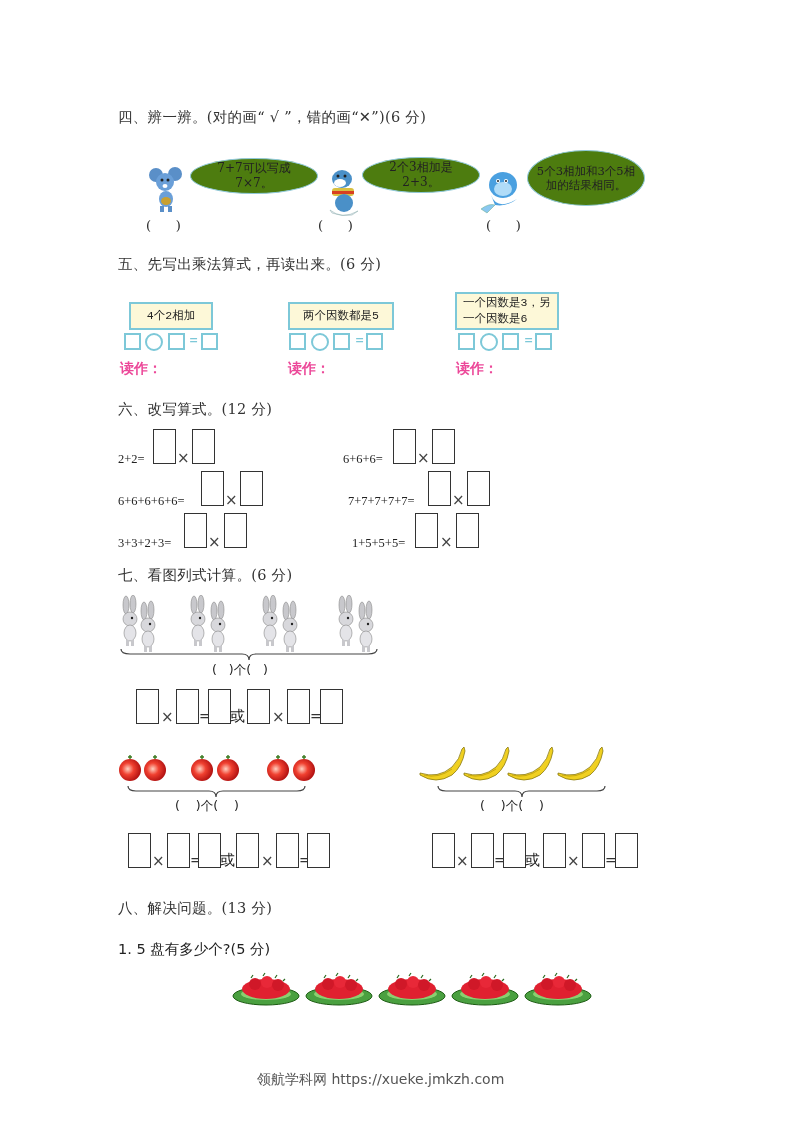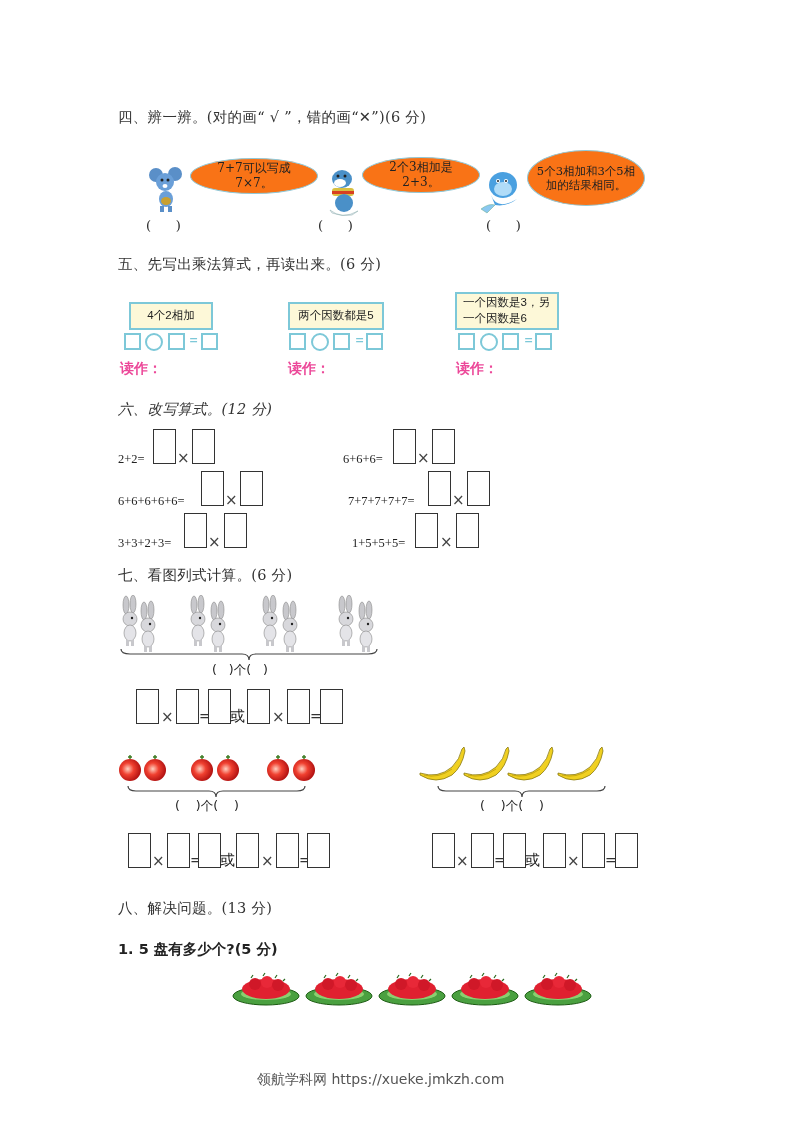--- a/index.html
+++ b/index.html
@@ -3,32 +3,32 @@
   <meta charset="utf-8">
   <style>
     html, body { margin:0; padding:0; background:#ffffff; }
     body { width:793px; height:1122px; position:relative; overflow:hidden;
       font-family:"DejaVu Serif", "Liberation Serif", serif; color:#222; }
     .abs { position:absolute; }
     .heading { font-size:14.5px; color:#333; white-space:nowrap; letter-spacing:0.3px; }
     .sub-heading { font-size:14.5px; color:#222; white-space:nowrap; font-family:"DejaVu Sans", sans-serif; }
 
     
-    .bubble { position:absolute; background:#f97316; border:1.5px solid #8fc8d8;
+    .bubble { position:absolute; background:#4d7c0f; border:1.5px solid #8fc8d8;
       border-radius:50%; font-size:12px; color:#222; display:flex; align-items:center;
       justify-content:center; text-align:center; line-height:1.25; padding:2px 8px; box-sizing:border-box; }
     .paren { position:absolute; font-size:13px; color:#222; white-space:pre; }
 
     
     .char { position:absolute; }
 
     
     .prompt-box { position:absolute; background:#fdf8d8; border:2px solid #7dc8d8;
       font-size:11.5px; color:#222; display:flex; align-items:center; justify-content:center;
-      text-align:center; line-height:1.35; box-sizing:border-box; font-family:Liberation Sans, sans-serif; }
+      text-align:center; line-height:1.35; box-sizing:border-box; font-family:Liberation Mono, monospace; }
     .blank-sq { position:absolute; width:17px; height:17px; border:2px solid #7dc8d8; box-sizing:border-box; background:#fff; }
     .blank-circle { position:absolute; width:18px; height:18px; border:2px solid #7dc8d8; border-radius:50%; box-sizing:border-box; background:#fff; }
     .eq-sign { position:absolute; font-size:11px; color:#7dc8d8; font-weight:bold; }
     .read-label { position:absolute; font-size:14px; color:#ec4899; font-weight:bold; font-family:"DejaVu Sans", sans-serif; }
 
     
     .expr { position:absolute; font-size:12.5px; color:#222; white-space:nowrap; font-family:"Liberation Serif", serif; }
     .tall-box { position:absolute; width:23px; height:35px; border:1.5px solid #333; box-sizing:border-box; background:#fff; }
     .times { position:absolute; font-size:15px; color:#444; font-family:"DejaVu Sans", sans-serif; }
     .eq { position:absolute; font-size:14px; color:#333; font-family:"DejaVu Sans", sans-serif; }
@@ -89,40 +89,40 @@
 <div class="abs heading" style="left:118px; top:255px;">五、先写出乘法算式，再读出来。(6 分)</div>
 
 <div class="prompt-box" style="left:129px; top:302px; width:84px; height:28px;">4个2相加</div>
 <div class="blank-sq" style="left:124px; top:333px;"></div>
 <div class="blank-circle" style="left:145px; top:333px;"></div>
 <div class="blank-sq" style="left:168px; top:333px;"></div>
 <div class="eq-sign" style="left:189px; top:334px;">=</div>
 <div class="blank-sq" style="left:201px; top:333px;"></div>
 <div class="read-label" style="left:120px; top:360px;">读作：</div>
 
-<div class="prompt-box" style="left:288px; top:302px; width:96px; height:28px;">两个因数都是5</div>
+<div class="prompt-box" style="left:288px; top:302px; width:106px; height:28px;">两个因数都是5</div>
 <div class="blank-sq" style="left:289px; top:333px;"></div>
 <div class="blank-circle" style="left:311px; top:333px;"></div>
 <div class="blank-sq" style="left:333px; top:333px;"></div>
 <div class="eq-sign" style="left:355px; top:334px;">=</div>
 <div class="blank-sq" style="left:366px; top:333px;"></div>
 <div class="read-label" style="left:288px; top:360px;">读作：</div>
 
 <div class="prompt-box" style="left:455px; top:292px; width:104px; height:38px; flex-direction:column; align-items:flex-start; padding-left:6px;">
   <span>一个因数是3，另</span>
   <span>一个因数是6</span>
 </div>
 <div class="blank-sq" style="left:458px; top:333px;"></div>
 <div class="blank-circle" style="left:480px; top:333px;"></div>
 <div class="blank-sq" style="left:502px; top:333px;"></div>
 <div class="eq-sign" style="left:524px; top:334px;">=</div>
 <div class="blank-sq" style="left:535px; top:333px;"></div>
 <div class="read-label" style="left:456px; top:360px;">读作：</div>
 
-<div class="abs heading" style="left:118px; top:400px;font-style:italic;">六、改写算式。(12 分)</div>
+<div class="abs heading" style="left:118px; top:400px;">六、改写算式。(12 分)</div>
 
 <div class="expr" style="left:118px; top:452px;">2+2=</div>
 <div class="tall-box" style="left:153px; top:429px;"></div>
 <div class="times" style="left:177px; top:449px;">×</div>
 <div class="tall-box" style="left:192px; top:429px;"></div>
 
 <div class="expr" style="left:343px; top:452px;">6+6+6=</div>
 <div class="tall-box" style="left:393px; top:429px;"></div>
 <div class="times" style="left:417px; top:449px;">×</div>
 <div class="tall-box" style="left:432px; top:429px;"></div>
@@ -246,21 +246,21 @@
 <div class="eq" style="left:494px; top:852px;">=</div>
 <div class="tall-box" style="left:503px; top:833px;"></div>
 <div class="or" style="left:525px; top:851px;">或</div>
 <div class="tall-box" style="left:543px; top:833px;"></div>
 <div class="times" style="left:567px; top:852px;">×</div>
 <div class="tall-box" style="left:582px; top:833px;"></div>
 <div class="eq" style="left:605px; top:852px;">=</div>
 <div class="tall-box" style="left:615px; top:833px;"></div>
 
 <div class="abs heading" style="left:118px; top:899px;">八、解决问题。(13 分)</div>
-<div class="abs sub-heading" style="left:118px; top:940px;font-weight:bold;">1. 5 盘有多少个?(5 分)</div>
+<div class="abs sub-heading" style="left:118px; top:940px;">1. 5 盘有多少个?(5 分)</div>
 
 <svg class="abs" style="left:232px; top:970px;" width="365" height="38" viewBox="0 0 365 38">
   <defs>
     <g id="plate">
       <ellipse cx="33" cy="24" rx="33" ry="9" fill="#4aa040" stroke="#1a5a10" stroke-width="1"></ellipse>
       <ellipse cx="33" cy="22" rx="25" ry="6" fill="#8ad070"></ellipse>
       <ellipse cx="33" cy="17" rx="24" ry="10" fill="#e02030"></ellipse>
       <circle cx="22" cy="12" r="6" fill="#d01828"></circle>
       <circle cx="34" cy="10" r="6" fill="#e82838"></circle>
       <circle cx="45" cy="13" r="6" fill="#d01828"></circle>

